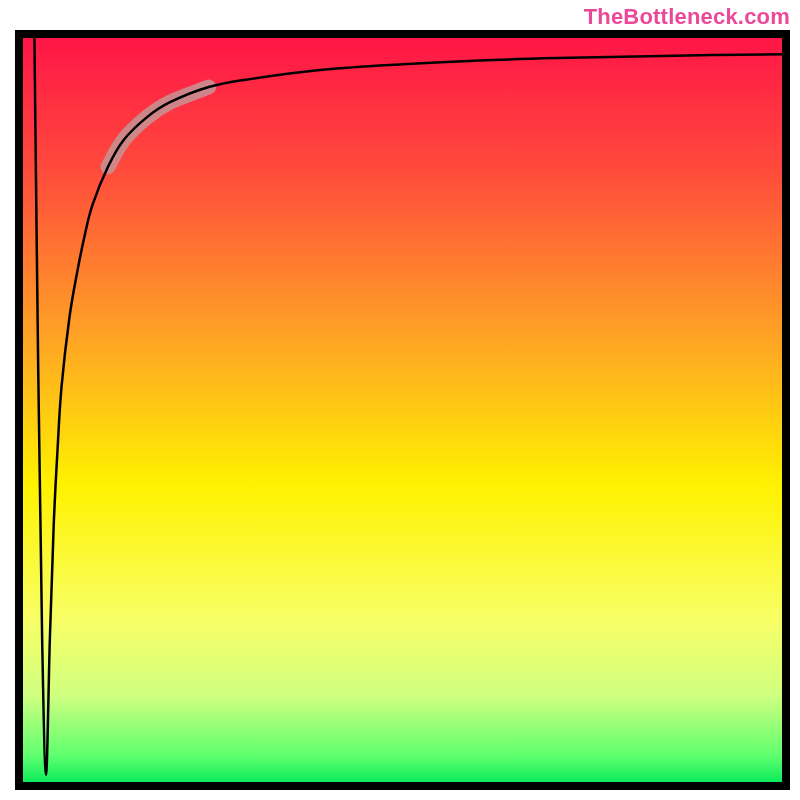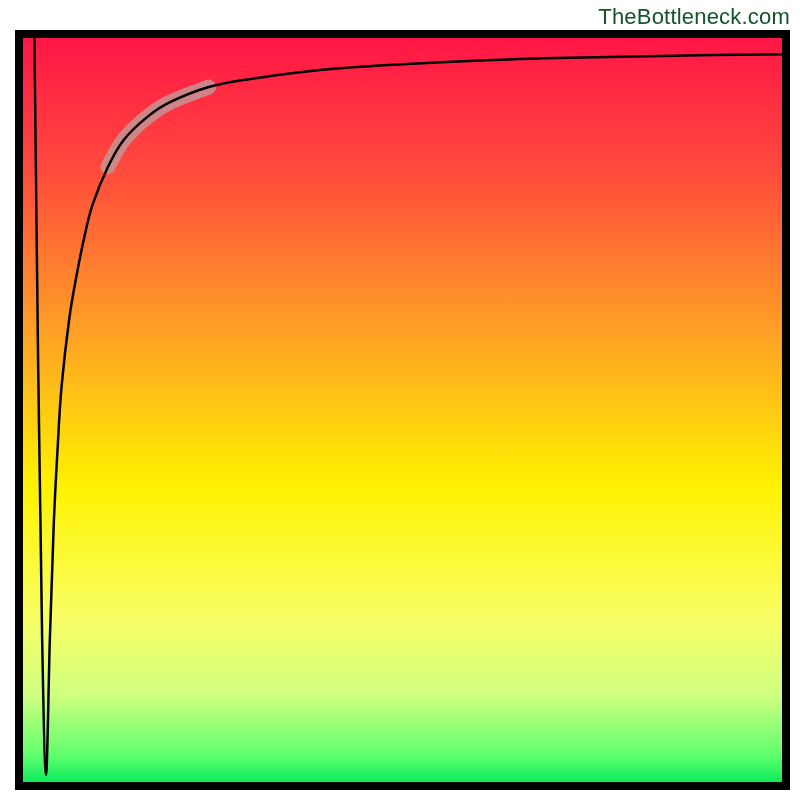--- a/index.html
+++ b/index.html
@@ -13,23 +13,23 @@
   }
   .container {
     position: relative;
     width: 800px;
     height: 800px;
   }
   .watermark {
     position: absolute;
     top: 4px;
     right: 10px;
-    color: #14532d;
+    color: #ec4899;
     font-size: 22px;
-    font-weight: 400;
+    font-weight: 700;
     letter-spacing: 0.2px;
     text-align: right;
     z-index: 10;
   }
   svg.plot {
     position: absolute;
     top: 0;
     left: 0;
   }
 </style>

